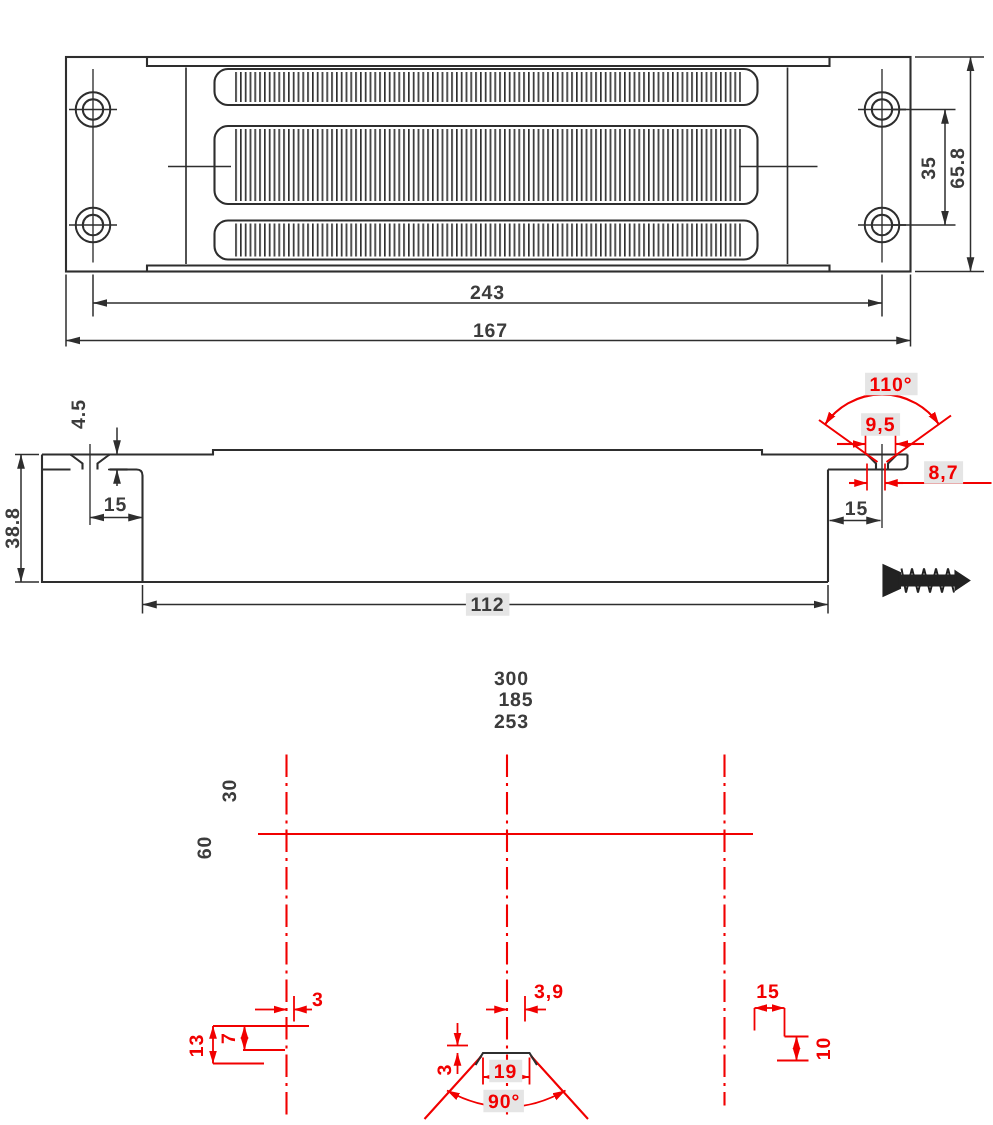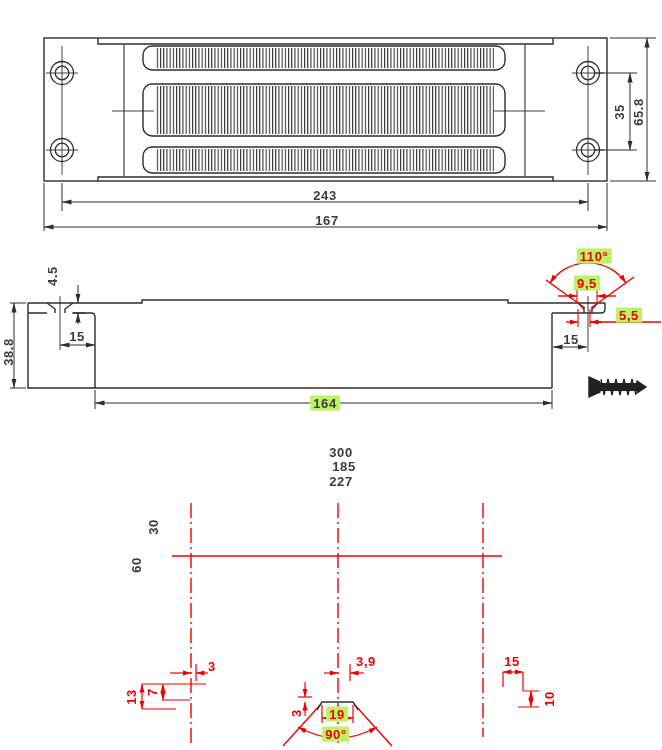--- a/index.html
+++ b/index.html
@@ -3,21 +3,21 @@
 <meta charset="utf-8">
 <style>
   html,body{margin:0;padding:0;background:#fff;}
   .canvas{position:relative;width:662px;height:750px;background:#ffffff;overflow:hidden;
           font-family:"Liberation Sans",sans-serif;}
   .canvas svg{position:absolute;left:0;top:0;}
   .lbl{position:absolute;font:bold 13px "Liberation Sans",sans-serif;color:#3c3c3c;
        letter-spacing:.6px;white-space:nowrap;transform:translate(-50%,-50%);z-index:2;}
   .rot{transform:translate(-50%,-50%) rotate(-90deg);}
   .red{color:#f10000;}
-  .bg{background:#bef264;padding:0 3px;text-align:right;}
+  .bg{background:#e5e5e5;padding:0 3px;text-align:right;}
 </style>
 </head>
 <body>
 
 <div class="canvas">
 
 <svg width="662" height="750" viewBox="0 0 662 750">
   <defs>
     <pattern id="hatch" patternUnits="userSpaceOnUse" width="3.2" height="8">
       <rect x="0" y="0" width="1.1" height="8" fill="#2e2e2e"></rect>
@@ -156,29 +156,29 @@
 </svg>
 
 <span class="lbl rot" style="left:619px;top:112px">35</span>
 <span class="lbl rot" style="left:638px;top:112px">65.8</span>
 <span class="lbl" style="left:325px;top:195px">243</span>
 <span class="lbl" style="left:327px;top:220px">167</span>
 
 <span class="lbl rot" style="left:52px;top:276px">4.5</span>
 <span class="lbl rot" style="left:8px;top:352px">38.8</span>
 <span class="lbl" style="left:77px;top:336px">15</span>
-<span class="lbl bg" style="left:325px;top:403px">164</span>
+<span class="lbl bg" style="left:325px;top:403px">112</span>
 <span class="lbl" style="left:571px;top:339px">15</span>
 <span class="lbl red bg" style="left:594px;top:256px">110°</span>
 <span class="lbl red bg" style="left:587px;top:283px">9,5</span>
-<span class="lbl red bg" style="left:629px;top:315px">5,5</span>
+<span class="lbl red bg" style="left:629px;top:315px">8,7</span>
 
 <span class="lbl" style="left:341px;top:452px">300</span>
 <span class="lbl" style="left:344px;top:466px">185</span>
-<span class="lbl" style="left:341px;top:481px">227</span>
+<span class="lbl" style="left:341px;top:481px">253</span>
 <span class="lbl rot" style="left:153px;top:527px">30</span>
 <span class="lbl rot" style="left:136px;top:565px">60</span>
 <span class="lbl red" style="left:212px;top:666px">3</span>
 <span class="lbl red rot" style="left:131px;top:697px">13</span>
 <span class="lbl red rot" style="left:152px;top:692px">7</span>
 <span class="lbl red" style="left:366px;top:661px">3,9</span>
 <span class="lbl red bg" style="left:337px;top:714px">19</span>
 <span class="lbl red rot" style="left:296px;top:713px">3</span>
 <span class="lbl red bg" style="left:336px;top:734px">90°</span>
 <span class="lbl red" style="left:512px;top:661px">15</span>

